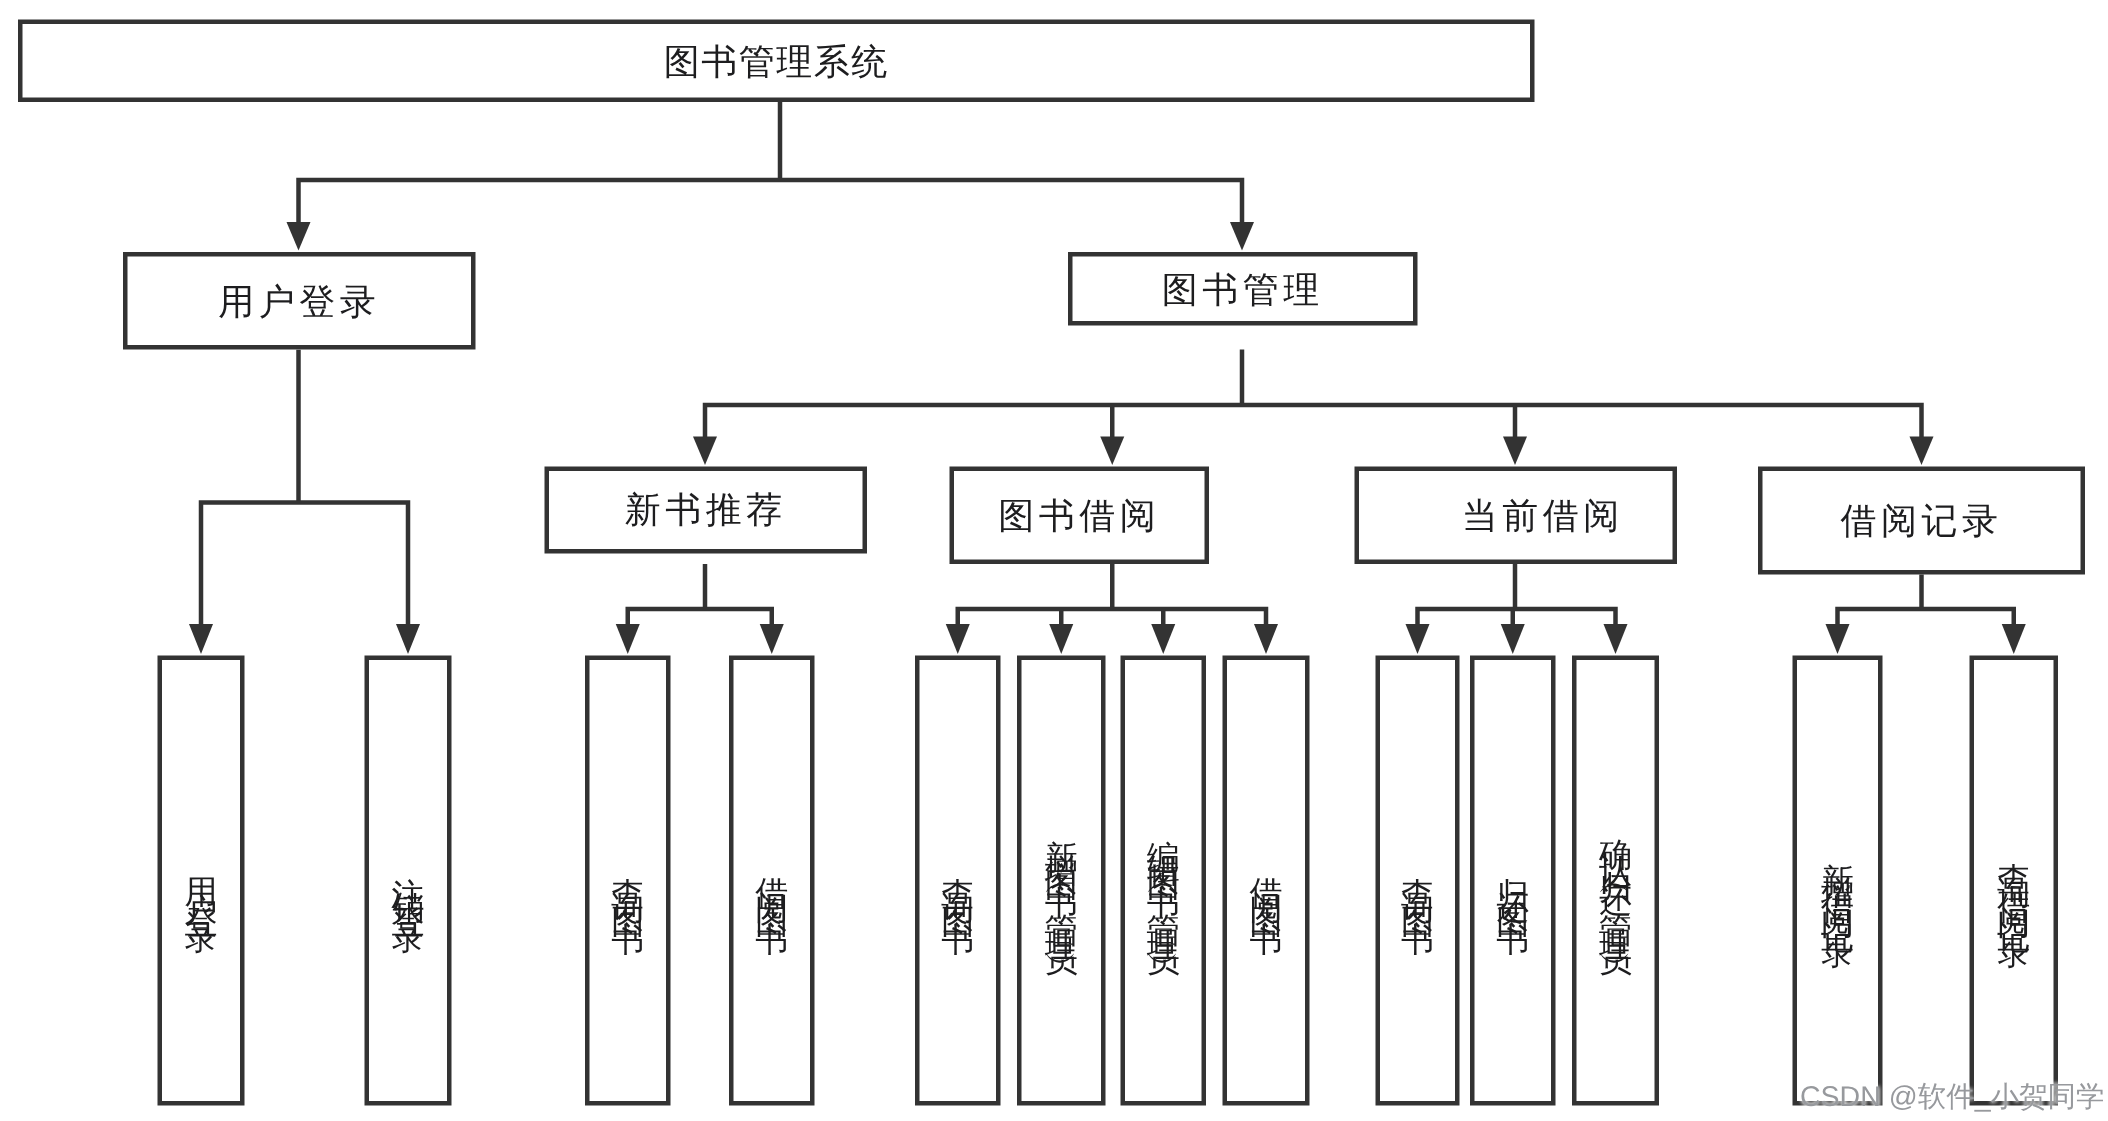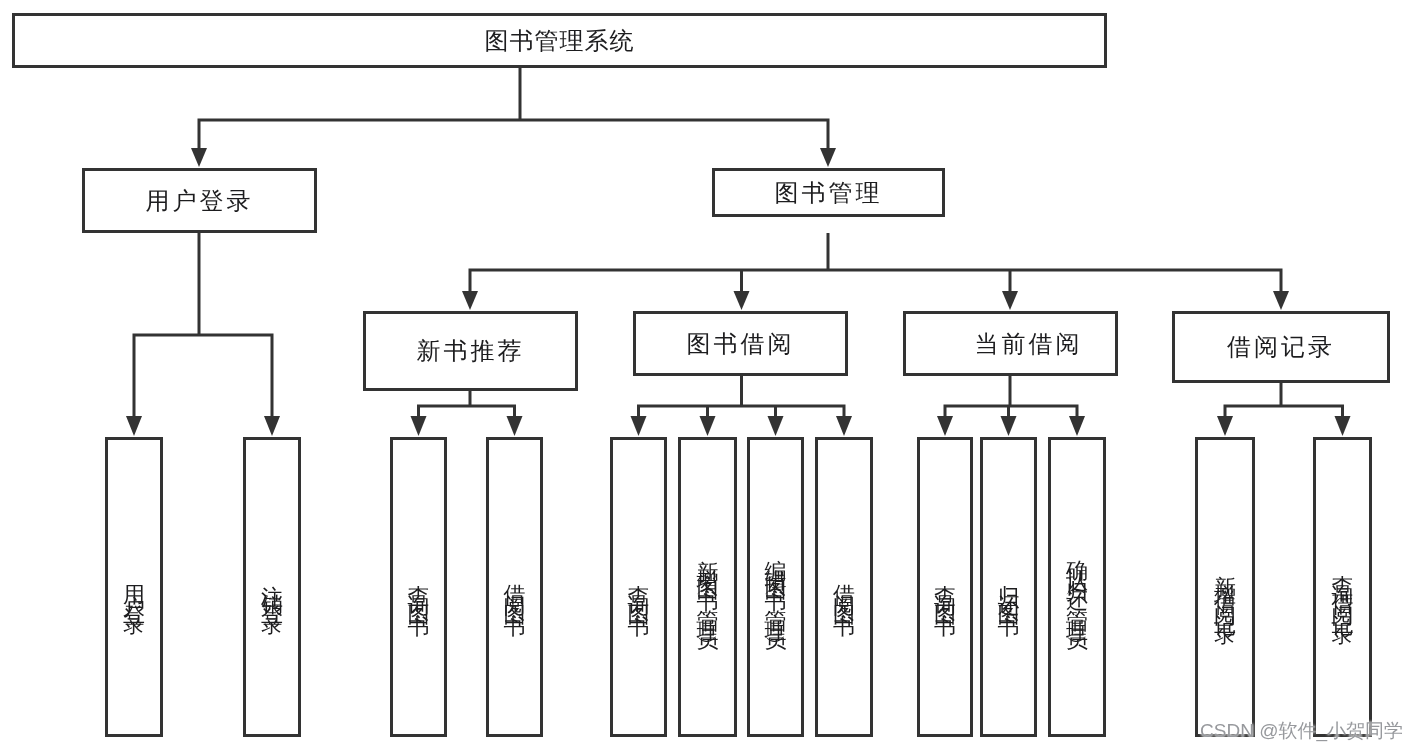--- a/index.html
+++ b/index.html
@@ -102,35 +102,35 @@
     <polygon points="937,416 953,416 945,436"></polygon>
     <polygon points="1000.5,416 1016.5,416 1008.5,436"></polygon>
     <polygon points="1069,416 1085,416 1077,436"></polygon>
 
     <path d="M1281 376 V406"></path>
     <path d="M1225 417 V406 H1342.5 V417"></path>
     <polygon points="1217,416 1233,416 1225,436"></polygon>
     <polygon points="1334.5,416 1350.5,416 1342.5,436"></polygon>
   </svg>
 
-  <div class="box box-h box-title" style="left:12px;top:13px;width:1095px;height:55px;">
+  <div class="box box-h box-title" style="left:12px;top:13px;width:1011px;height:55px;">
     <span>图书管理系统</span>
   </div>
 
   <div class="box box-h" style="left:82px;top:168px;width:235px;height:65px;">
     <span>用户登录</span>
   </div>
   <div class="box box-h" style="left:712px;top:168px;width:233px;height:49px;">
     <span>图书管理</span>
   </div>
 
-  <div class="box box-h" style="left:363px;top:311px;width:215px;height:80px;">
+  <div class="box box-h" style="left:363px;top:311px;width:215px;height:58px;">
     <span>新书推荐</span>
   </div>
-  <div class="box box-h" style="left:633px;top:311px;width:215px;height:65px;">
+  <div class="box box-h" style="left:633px;top:311px;width:173px;height:65px;">
     <span>图书借阅</span>
   </div>
   <div class="box box-h" style="left:903px;top:311px;width:215px;height:65px;padding-left:36px;">
     <span>当前借阅</span>
   </div>
   <div class="box box-h" style="left:1172px;top:311px;width:218px;height:72px;">
     <span>借阅记录</span>
   </div>
 
   <div class="box box-v" style="left:105px;top:437px;width:58px;height:300px;">

